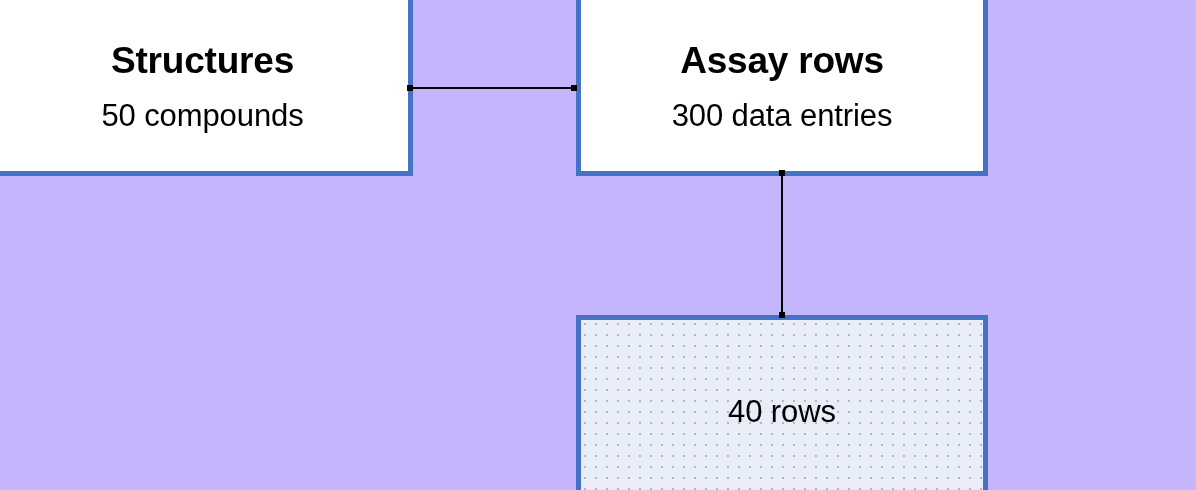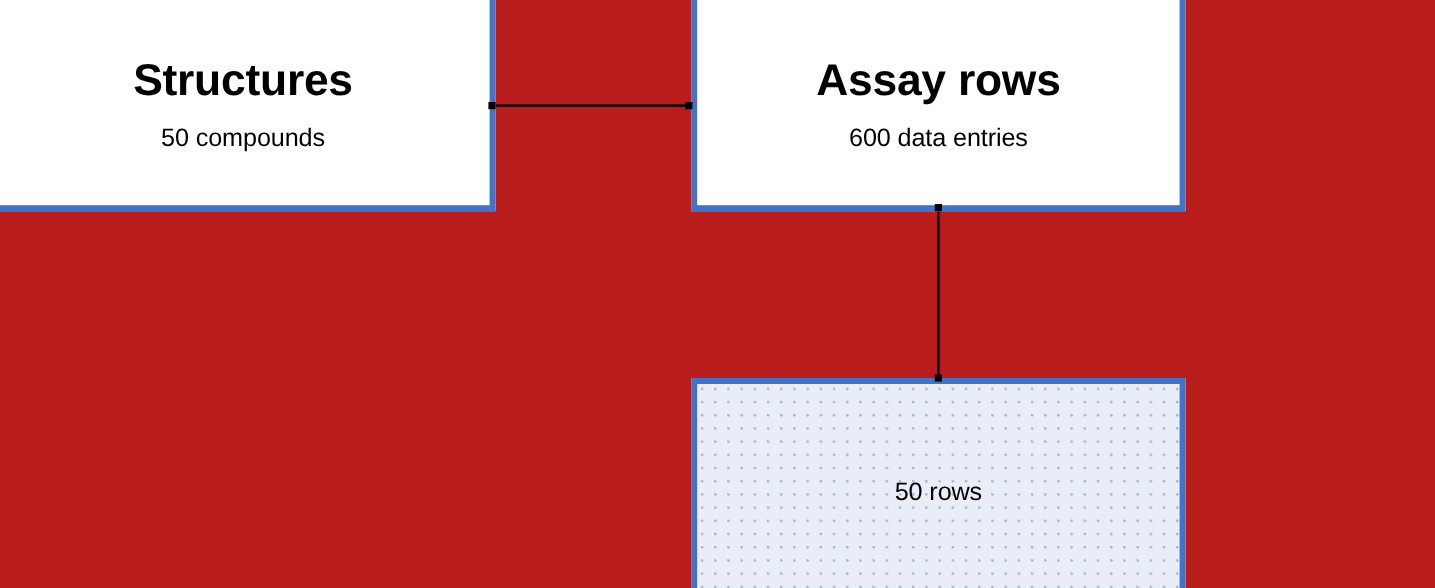--- a/index.html
+++ b/index.html
@@ -11,21 +11,21 @@
     width: 1196px;
     height: 490px;
     position: relative;
     overflow: hidden;
     font-family: "Liberation Sans", sans-serif;
   }
 
   .canvas {
     position: absolute;
     inset: 0;
-    background: #b91c1c;
+    background: #c4b5fd;
   }
 
   
   .node {
     position: absolute;
     box-sizing: border-box;
     border: 5px solid #4472C4;
     display: flex;
     flex-direction: column;
     align-items: center;
@@ -37,21 +37,21 @@
     font-weight: bold;
     font-size: 37px;
     line-height: 1.12;
     color: #000000;
     letter-spacing: -0.2px;
     white-space: nowrap;
   }
 
   .node-subtitle {
     font-weight: normal;
-    font-size: 21px;
+    font-size: 31px;
     line-height: 1.15;
     color: #000000;
     letter-spacing: -0.1px;
     white-space: nowrap;
     margin-top: 16px;
   }
 
   
   .node--structures {
     left: -8px;
@@ -114,25 +114,25 @@
   <div class="connector connector--h"></div>
   <div class="connector connector--v"></div>
 
   <div class="node node--structures">
     <div class="node-title">Structures</div>
     <div class="node-subtitle">50 compounds</div>
   </div>
 
   <div class="node node--assay">
     <div class="node-title">Assay rows</div>
-    <div class="node-subtitle">600 data entries</div>
+    <div class="node-subtitle">300 data entries</div>
   </div>
 
   <div class="node node--pivoted">
-    <div class="node-subtitle">50 rows</div>
+    <div class="node-subtitle">40 rows</div>
   </div>
 
   <div class="anchor anchor--struct-right"></div>
   <div class="anchor anchor--assay-left"></div>
   <div class="anchor anchor--assay-bottom"></div>
   <div class="anchor anchor--pivot-top"></div>
 
 </div>
 
 </body></html>

